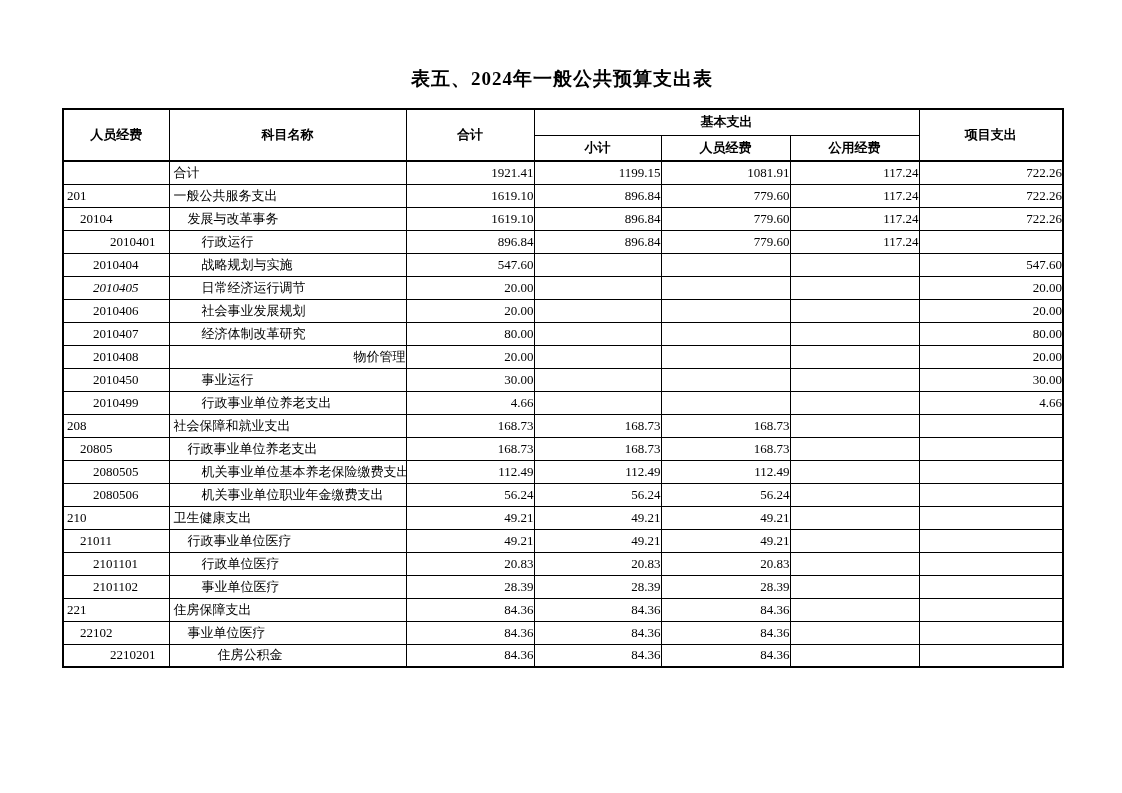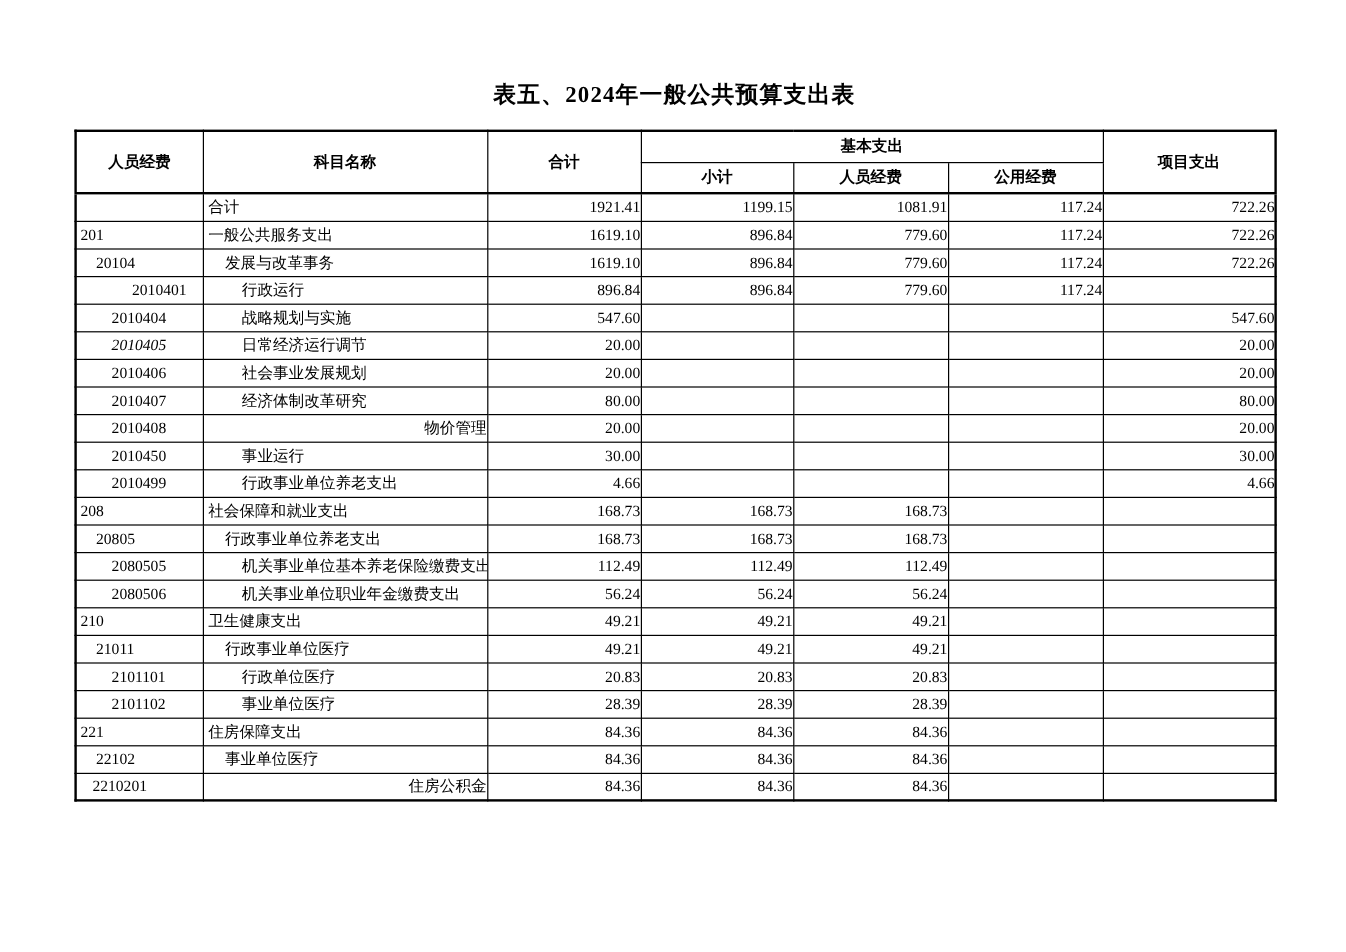--- a/index.html
+++ b/index.html
@@ -275,22 +275,22 @@
         <tr>
     <td class="cell-code" style="padding-left: 16px;">22102</td>
     <td class="cell-name" style="padding-left: 18px;">事业单位医疗</td>
     <td class="cell-num">84.36</td>
     <td class="cell-num">84.36</td>
     <td class="cell-num">84.36</td>
     <td class="cell-num"></td>
     <td class="cell-num"></td>
   </tr>
         <tr>
-    <td class="cell-code" style="padding-left: 13px; margin-left: 20px;">2210201</td>
-    <td class="cell-name" style="padding-left: 48px; text-align: right;">住房公积金</td>
+    <td class="cell-code" style="padding-left: 46px; margin-left: 20px;">2210201</td>
+    <td class="cell-name" style="padding-left: 48px;">住房公积金</td>
     <td class="cell-num">84.36</td>
     <td class="cell-num">84.36</td>
     <td class="cell-num">84.36</td>
     <td class="cell-num"></td>
     <td class="cell-num"></td>
   </tr>
       </tbody>
   </table>
 
 </div>

